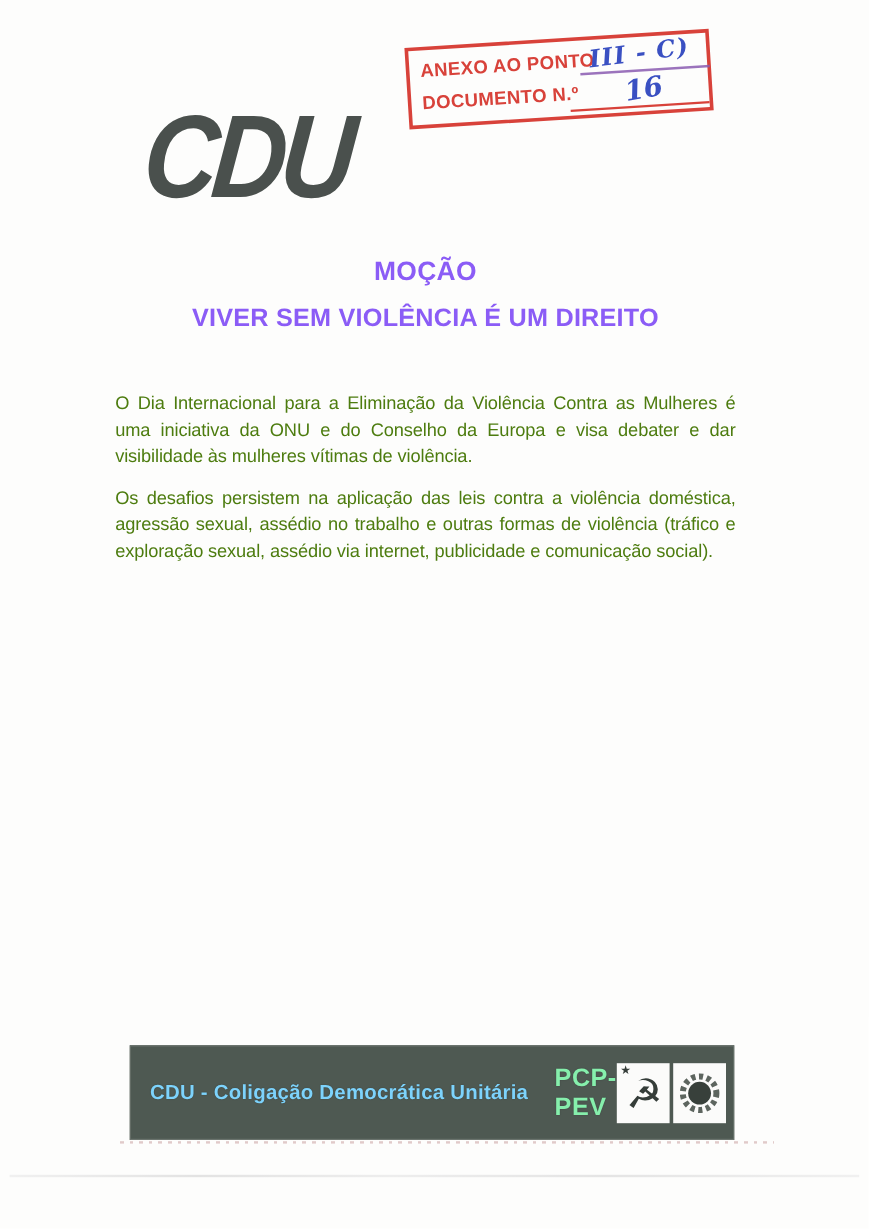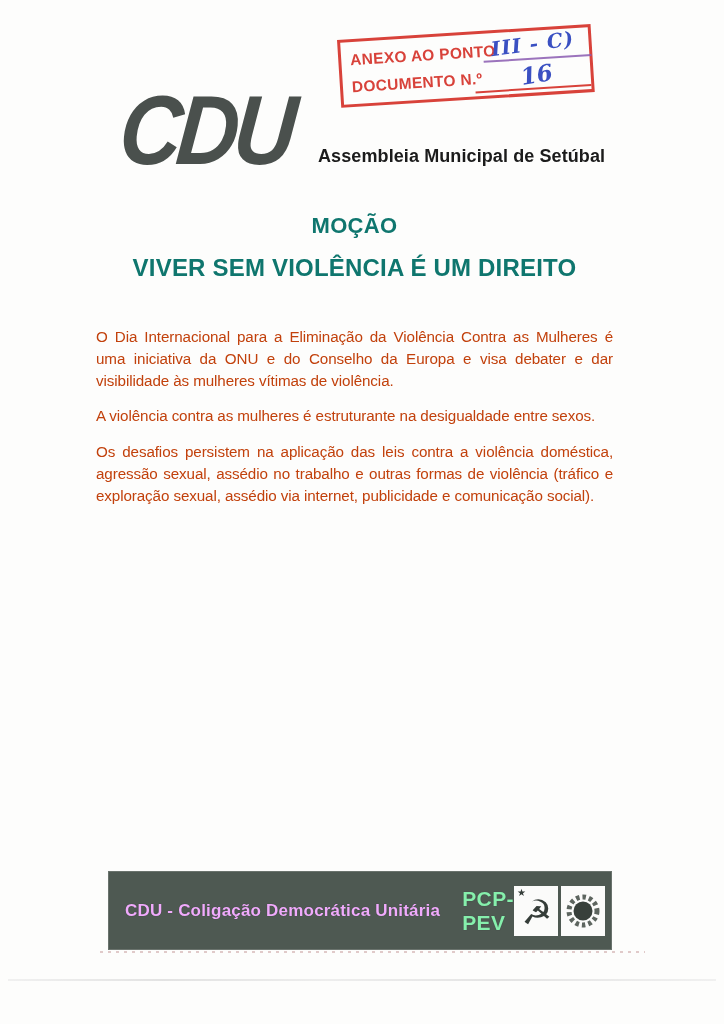--- a/index.html
+++ b/index.html
@@ -39,39 +39,39 @@
     font-size:98px; line-height:.78; font-weight:bold; font-style:italic;
     letter-spacing:-6px; color:#4a504d;
     transform:scaleX(.88) skewX(-6deg); transform-origin:left top;
   }
   .org-name {
     position:absolute; left:318px; top:146px;
     font-size:18px; font-weight:bold; color:#1b1b1b; letter-spacing:.1px;
   }
 
   
-  .title-block { position:absolute; left:96px; top:213px; width:517px; text-align:center; color:#0f766e; }
+  .title-block { position:absolute; left:96px; top:213px; width:517px; text-align:center; color:#8b5cf6; }
   .doc-title { font-size:22px; font-weight:bold; letter-spacing:.3px; }
-  .doc-subtitle { margin-top:15px; font-size:24px; font-weight:bold; letter-spacing:.2px; }
+  .doc-subtitle { margin-top:15px; font-size:21px; font-weight:bold; letter-spacing:.2px; }
 
   
   .content { position:absolute; left:96px; top:326px; width:517px; }
   .content p {
     font-size:15.2px; line-height:21.8px; letter-spacing:-.1px;
-    text-align:justify; color:#c2410c; margin:0 0 14px 0;
+    text-align:justify; color:#4d7c0f; margin:0 0 14px 0;
   }
 
   
   .footer {
     position:absolute; left:108px; top:871px; width:504px; height:79px;
     background:#4e5952; display:flex; align-items:center;
     box-shadow:0 0 0 1px #6a736d inset;
   }
   .footer-coalition {
-    margin-left:17px; color:#f0abfc; font-weight:bold; font-size:17px; letter-spacing:.2px;
+    margin-left:17px; color:#7dd3fc; font-weight:bold; font-size:17px; letter-spacing:.2px;
     text-shadow:0 0 1px rgba(0,0,0,.4); white-space:nowrap;
   }
   .footer-parties {
     margin-left:22px; color:#86efac; font-weight:bold; font-size:21px; letter-spacing:.4px;
     text-shadow:0 0 1px rgba(0,0,0,.4);
   }
   .footer-logos { margin-left:auto; margin-right:22px; display:flex; gap:3px; }
   .logo-box {
     width:44px; height:50px; background:#fbfbfa; position:relative;
     display:flex; align-items:center; justify-content:center;
@@ -97,30 +97,28 @@
   <div class="stamp">
     <div class="stamp-row r1">ANEXO AO PONTO</div>
     <div class="stamp-row r2">DOCUMENTO N.º</div>
     <div class="stamp-line l1"></div>
     <div class="stamp-line l2"></div>
     <div class="hw v1">III - C)</div>
     <div class="hw v2">16</div>
   </div>
 
   <div class="cdu-logo">CDU</div>
-  <div class="org-name">Assembleia Municipal de Setúbal</div>
 
   <div class="title-block">
     <div class="doc-title">MOÇÃO</div>
     <div class="doc-subtitle">VIVER SEM VIOLÊNCIA É UM DIREITO</div>
   </div>
 
   <div class="content">
     <p>O Dia Internacional para a Eliminação da Violência Contra as Mulheres é uma iniciativa da ONU e do Conselho da Europa e visa debater e dar visibilidade às mulheres vítimas de violência.</p>
-    <p>A violência contra as mulheres é estruturante na desigualdade entre sexos.</p>
     <p>Os desafios persistem na aplicação das leis contra a violência doméstica, agressão sexual, assédio no trabalho e outras formas de violência (tráfico e exploração sexual, assédio via internet, publicidade e comunicação social).</p>
   </div>
 
   <div class="footer">
     <span class="footer-coalition">CDU - Coligação Democrática Unitária</span>
     <span class="footer-parties">PCP-PEV</span>
     <span class="footer-logos">
       <span class="logo-box">
         <span class="hs-star">★</span>
         <span class="hs-glyph">☭</span>

